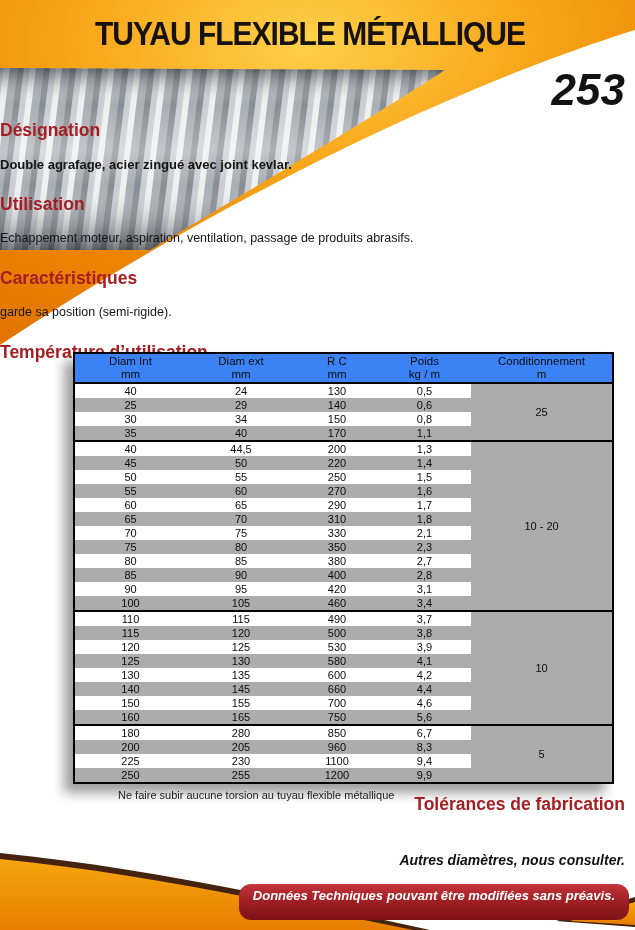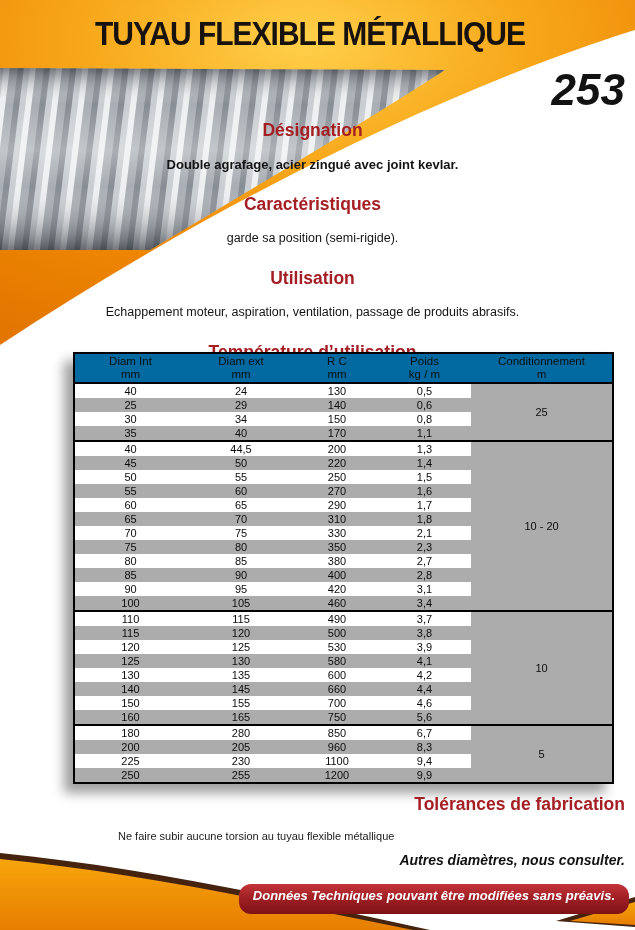--- a/index.html
+++ b/index.html
@@ -14,60 +14,60 @@
 
   .title{
     position:absolute;top:16px;left:0;width:620px;text-align:center;margin:0;
     font-size:30px;font-weight:bold;letter-spacing:-1px;color:#17120e;
     transform:scaleY(1.08);transform-origin:top center;white-space:nowrap;
   }
   .page-number{
     position:absolute;top:70px;right:10px;font-size:44px;font-weight:bold;
     letter-spacing:0;color:#121212;line-height:40px;font-style:italic;
   }
-  .sections{position:absolute;top:120px;left:0;right:10px;text-align:center;}
+  .sections{position:absolute;top:120px;left:0;right:10px;text-align:left;}
   .section h2{
     margin:0;font-size:17.5px;font-weight:bold;color:#A41E23;line-height:21px;
   }
   .section p{margin:16px 0 22px 0;font-size:12.5px;line-height:15px;color:#141414;}
   .section p.bold{font-weight:bold;font-size:13px;}
 
   table.spec{
     position:absolute;left:73px;top:352px;width:539px;table-layout:fixed;
     border-collapse:collapse;background:#fff;border:2px solid #000;
     box-shadow:-9px 9px 11px rgba(0,0,0,0.38);
   }
   table.spec col.c1{width:112px}
   table.spec col.c2{width:110px}
   table.spec col.c3{width:82px}
   table.spec col.c4{width:93px}
   table.spec col.c5{width:142px}
   table.spec th{
-    background:#0369a1;font-weight:normal;font-size:11.5px;line-height:12.5px;
+    background:#3b82f6;font-weight:normal;font-size:11.5px;line-height:12.5px;
     padding:1px 0 2px 0;border-bottom:2px solid #000;color:#0d0d0d;
   }
   table.spec td{
     text-align:center;font-size:11px;height:14px;line-height:14px;padding:0;color:#0d0d0d;
   }
   table.spec tr.striped td{background:#ACACAC;}
   table.spec td.cond{background:#ACACAC;vertical-align:middle;}
   table.spec tr.group-start td{border-top:2px solid #000;}
 
   .footnote{
-    position:absolute;left:72px;top:830px;font-size:11px;color:#222;padding-left:46px;
+    position:absolute;left:72px;top:789px;font-size:11px;color:#222;padding-left:46px;
   }
   .tolerances{position:absolute;top:794px;left:0;right:10px;text-align:right;}
   .tolerances h2{margin:0;font-size:17.5px;font-weight:bold;color:#A41E23;line-height:21px;}
   .tolerances p{margin:2px 0 0 0;font-size:13.5px;color:#141414;}
   .consult{
     position:absolute;top:852px;left:4px;right:10px;text-align:right;
     font-size:14px;font-weight:bold;font-style:italic;color:#111;
   }
   .pill{
-    position:absolute;top:884px;right:6px;height:30px;line-height:23px;
+    position:absolute;top:884px;right:6px;height:36px;line-height:23px;
     padding:0 14px;border-radius:12px;
     background:linear-gradient(180deg,#C5343a 0%,#A02025 45%,#7D1215 100%);
     color:#fff;font-size:13px;font-weight:bold;font-style:italic;white-space:nowrap;
   }
 </style>
 </head>
 <body>
 
 <div class="page">
 
@@ -116,26 +116,26 @@
   <h1 class="title">TUYAU FLEXIBLE MÉTALLIQUE</h1>
 
   <div class="page-number">253</div>
 
   <div class="sections">
     <div class="section">
       <h2>Désignation</h2>
       <p class="bold">Double agrafage, acier zingué avec joint kevlar.</p>
     </div>
     <div class="section">
+      <h2>Utilisation</h2>
+      <p>Echappement moteur, aspiration, ventilation, passage de produits abrasifs.</p>
+    </div>
+    <div class="section">
       <h2>Caractéristiques</h2>
       <p>garde sa position (semi-rigide).</p>
-    </div>
-    <div class="section">
-      <h2>Utilisation</h2>
-      <p>Echappement moteur, aspiration, ventilation, passage de produits abrasifs.</p>
     </div>
     <div class="section">
       <h2>Température d’utilisation</h2>
     </div>
   </div>
 
   <table class="spec">
     <colgroup>
       <col class="c1">
         <col class="c2">

